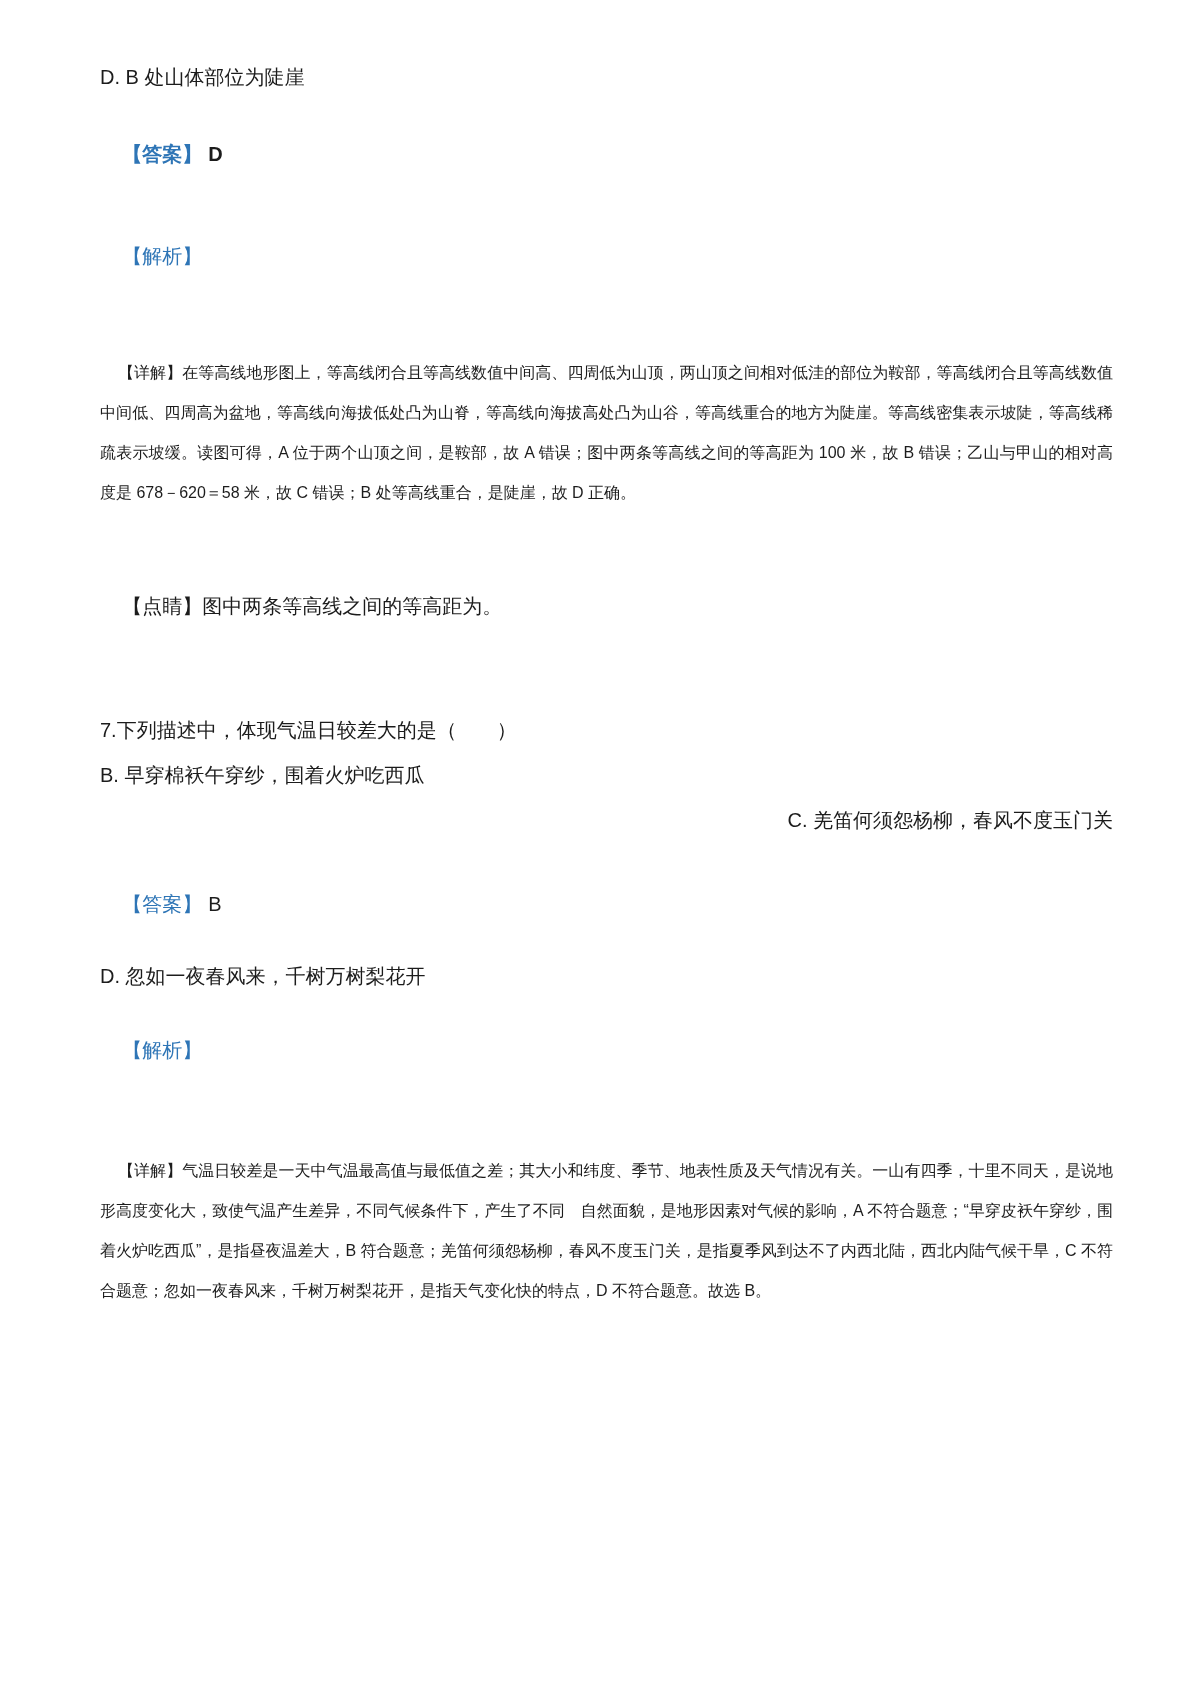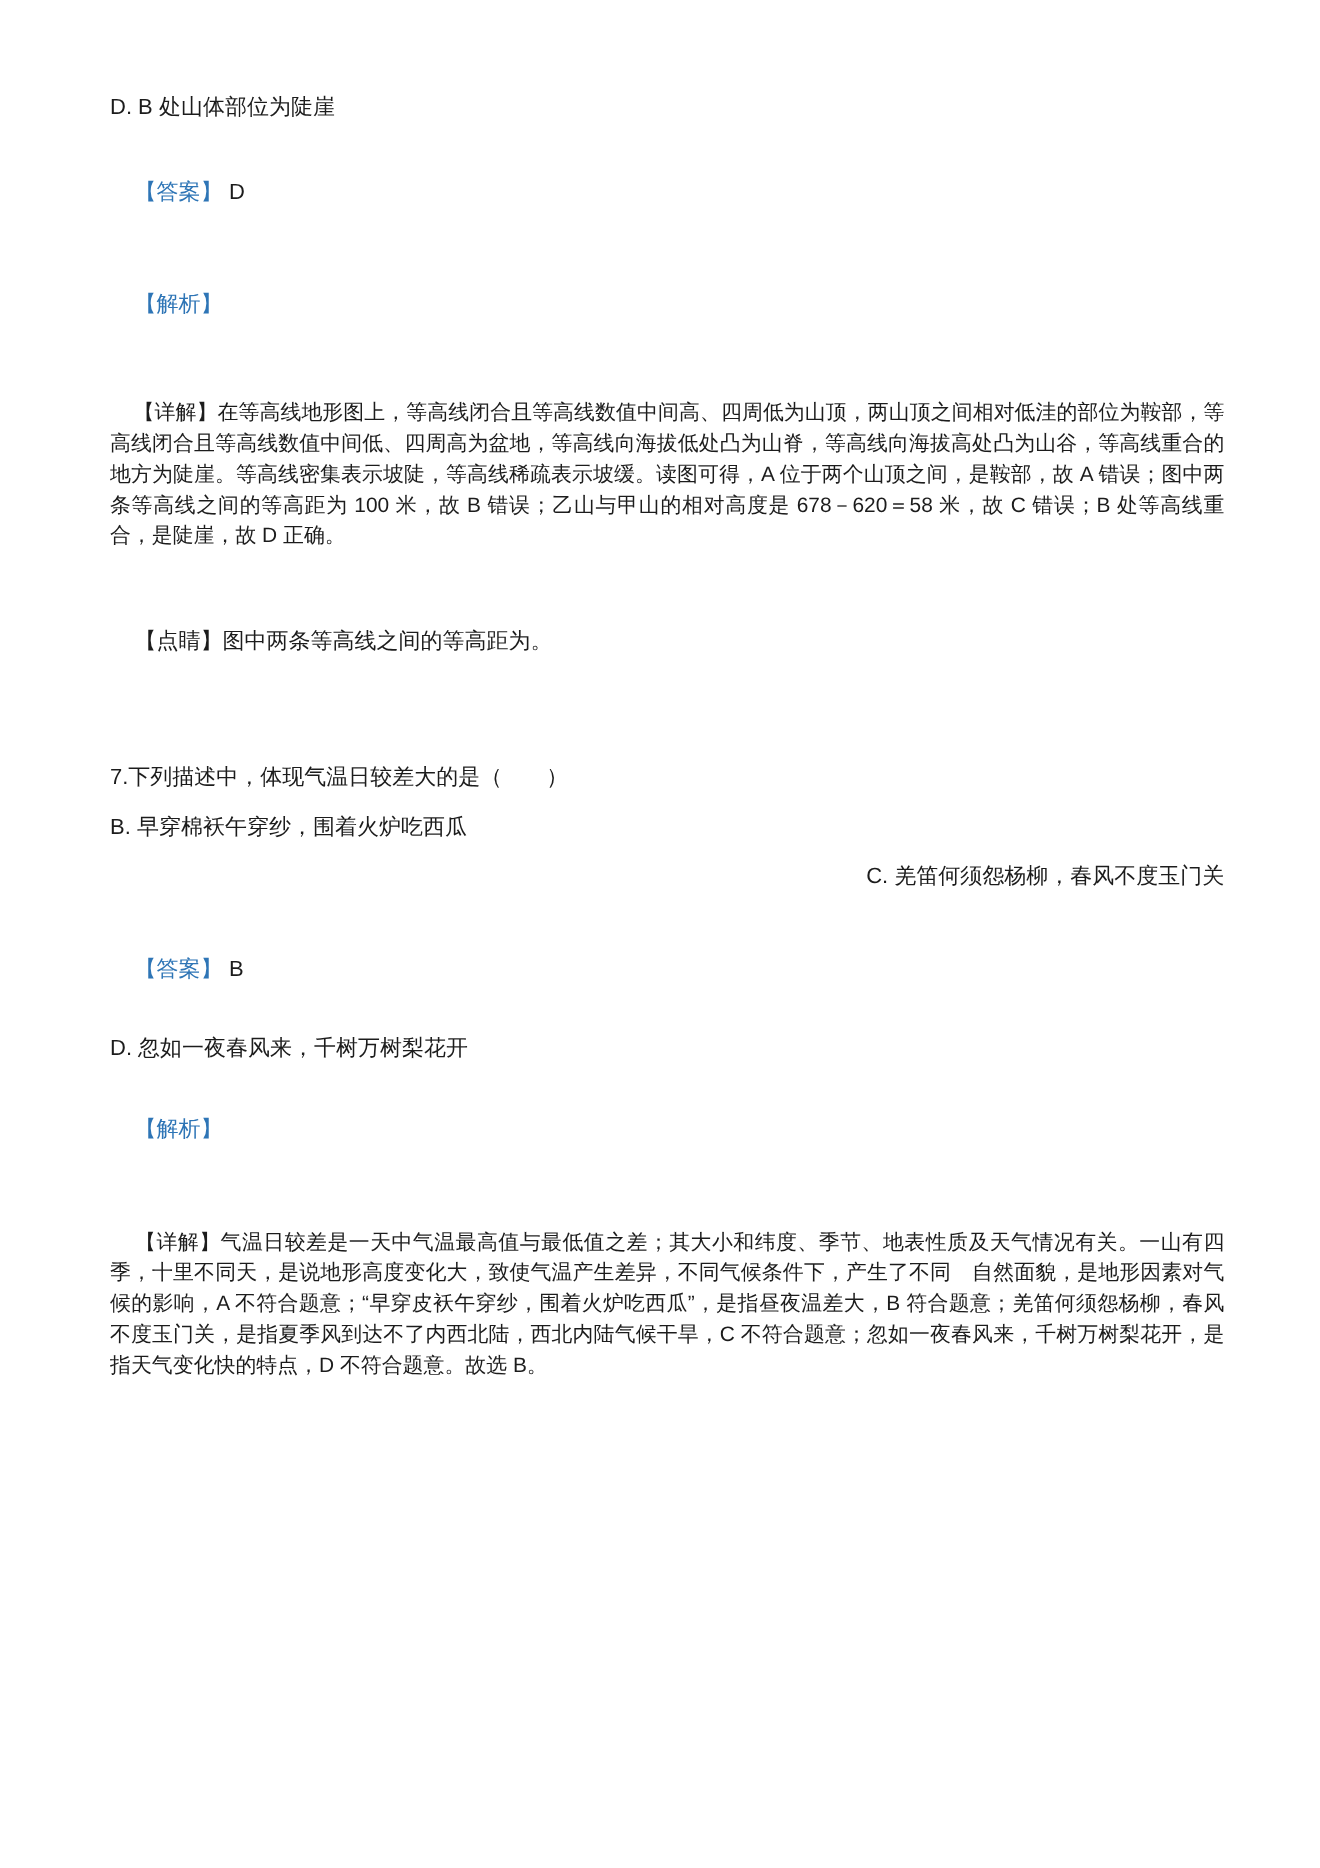--- a/index.html
+++ b/index.html
@@ -16,30 +16,30 @@
   }
   .content {
     padding: 0 87px 0 100px;
   }
   .line {
     font-size: 20px;
     line-height: 27px;
     white-space: pre-wrap;
   }
   .para {
-    font-size: 19px;
-    line-height: 28px;
+    font-size: 16px;
+    line-height: 40px;
     text-align: justify;
     white-space: pre-wrap;
   }
   .blue { color: #2e75b6; }
   .ans-val { margin-left: 6px; }
 
-  .b1  { margin-top: 85px; }
-  .b2  { margin-top: 23px; }
+  .b1  { margin-top: 64px; }
+  .b2  { margin-top: 23px; font-weight: bold; }
   .b3  { margin-top: 21px; }
   .b4  { margin-top: 16px; }
   .b5  { margin-top: 13px; }
   .b6  { margin-top: 70px; }
   .b7  { margin-top: 23px; }
   .b8  { margin-top: 18px; }
   .b9  { margin-top: 18px; text-align: right; }
   .b10 { margin-top: 18px; }
   .b11 { margin-top: 30px; }
   .b12 { margin-top: 20px; }

